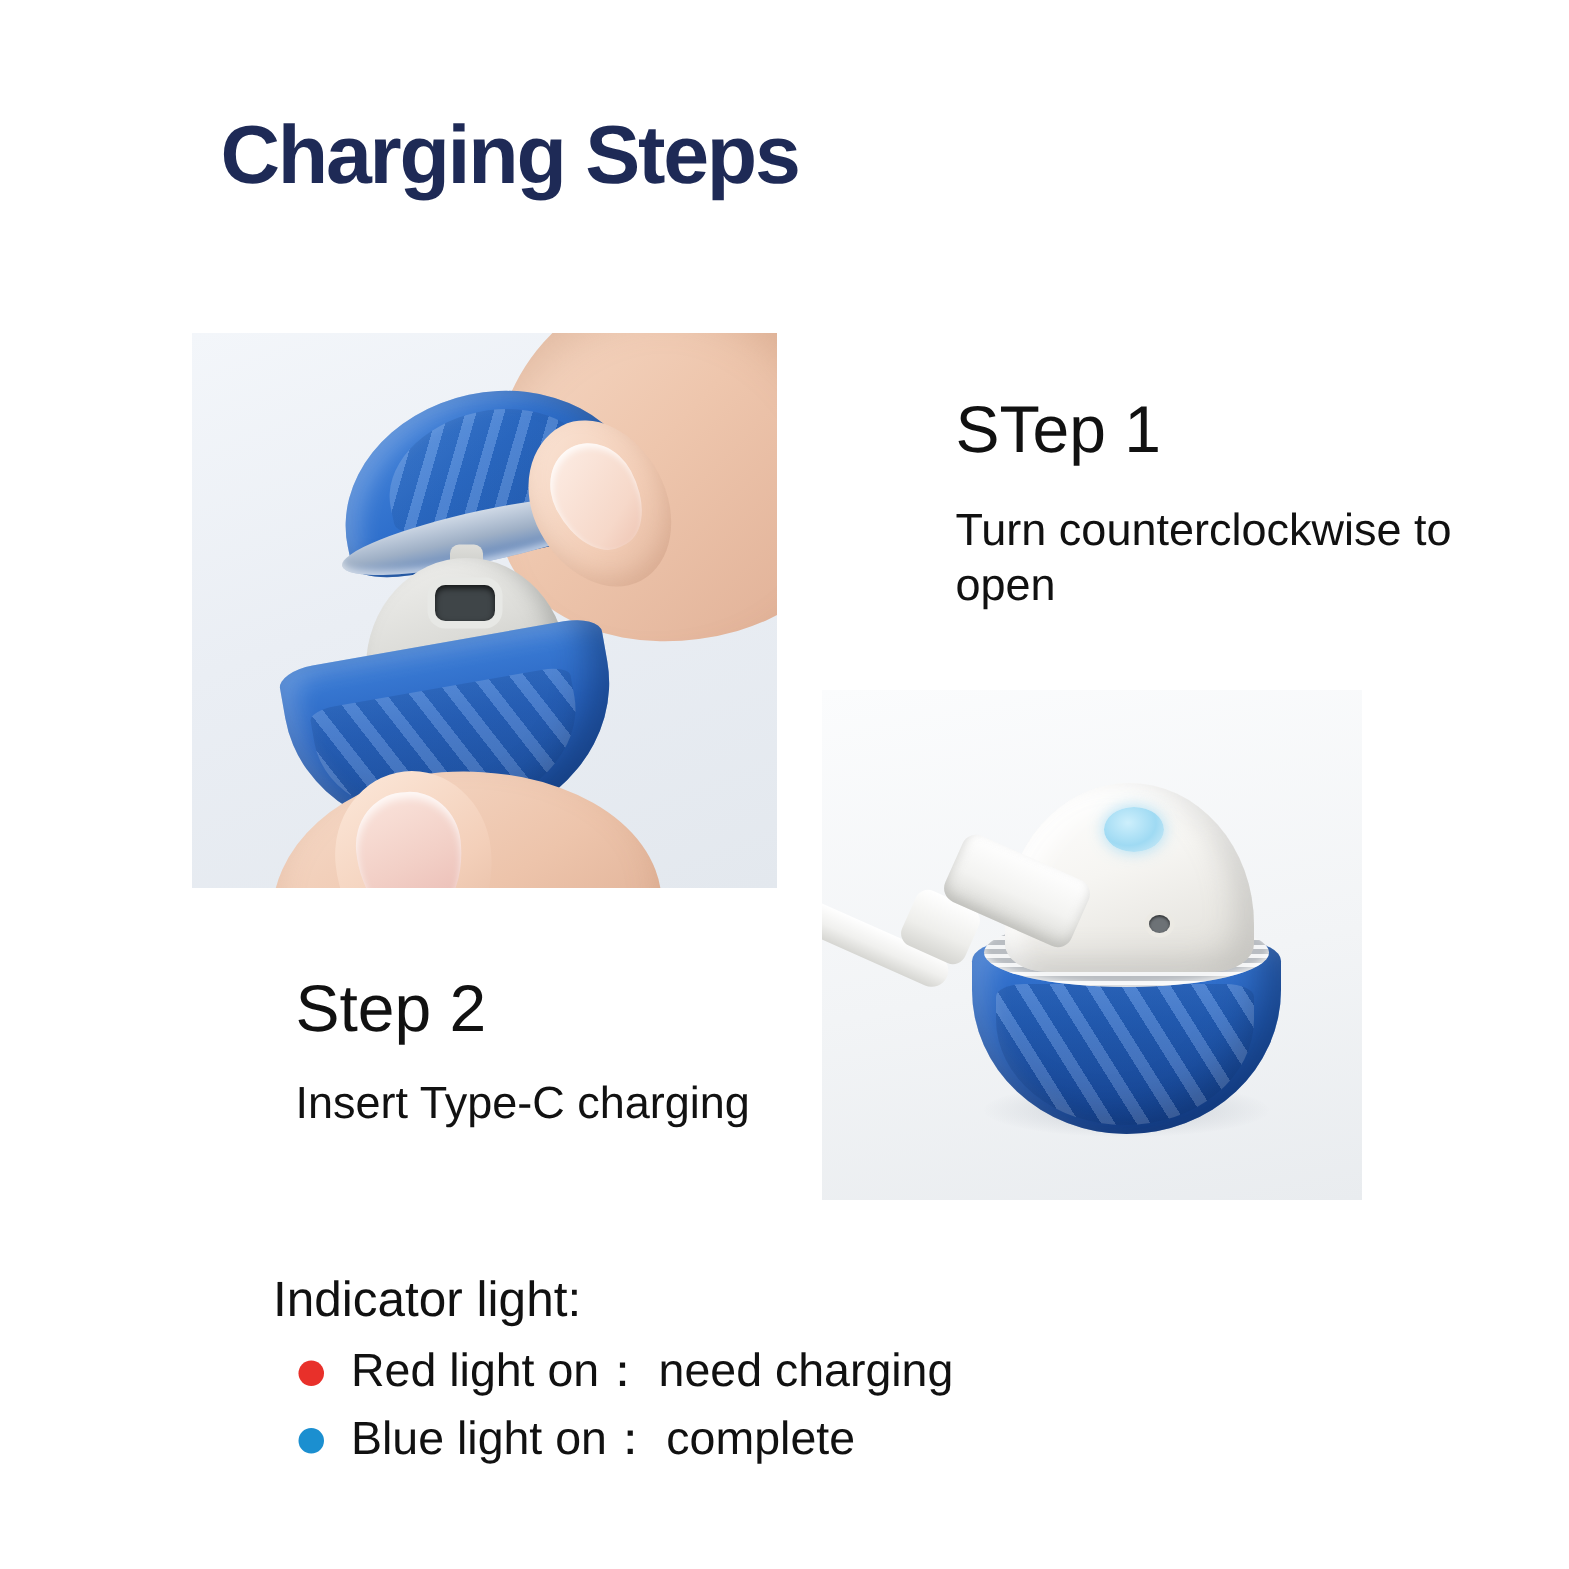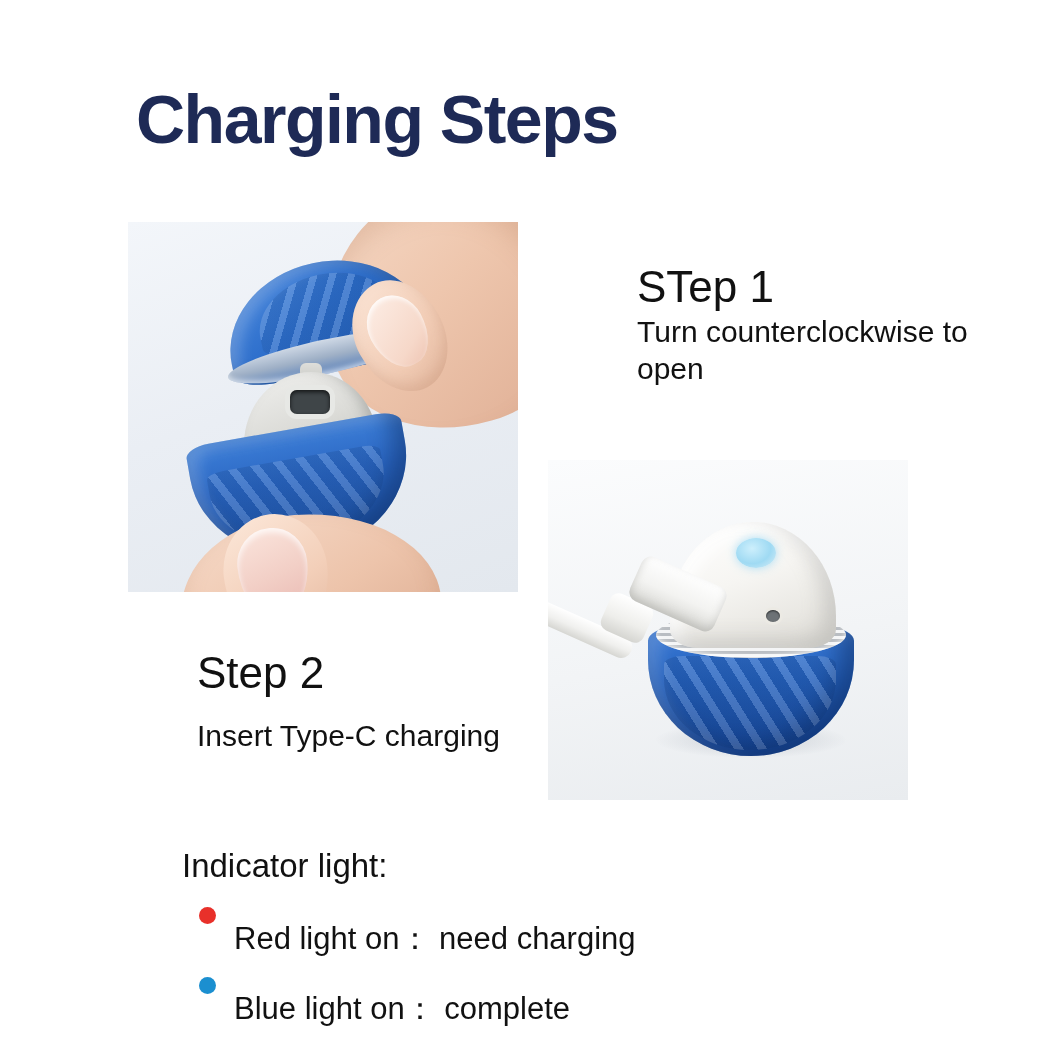--- a/index.html
+++ b/index.html
@@ -18,23 +18,23 @@
 
   .page {
     position: absolute;
     inset: 0;
     background: #ffffff;
   }
 
   
   .page-title {
     position: absolute;
-    left: 136px;
+    left: 147px;
     top: 36px;
-    font-size: 68px;
+    font-size: 55px;
     font-weight: bold;
     letter-spacing: -1.5px;
     color: #1e2a56;
     line-height: 1.1;
     white-space: nowrap;
   }
 
   
   .photo {
     position: absolute;
@@ -340,20 +340,21 @@
     top: 648px;
     width: 330px;
   }
   .step-heading {
     font-size: 44px;
     line-height: 1.15;
     color: #111111;
     white-space: nowrap;
   }
   .step-body {
+    margin-top: 22px;
     font-size: 30px;
     line-height: 1.25;
     color: #111111;
   }
   .step2-block .step-body { margin-top: 18px; }
 
   
   .indicator-block {
     position: absolute;
     left: 182px;
@@ -382,21 +383,21 @@
   .bullet-dot {
     flex: 0 0 auto;
     width: 17px;
     height: 17px;
     border-radius: 50%;
     margin: 13px 18px 0 17px;
   }
   .dot-red   { background: #e8302a; }
   .dot-blue  { background: #1b8fd0; }
   .dot-green { background: #5ba882; }
-  .indicator-text { flex: 1 1 auto; margin-top: 25px; }
+  .indicator-text { flex: 1 1 auto; }
 </style>
 </head>
 <body>
 
 <div class="page">
 
   <h1 class="page-title">Charging Steps</h1>
 
   <div class="photo photo-1">
     <div class="p1-hand-top"></div>

